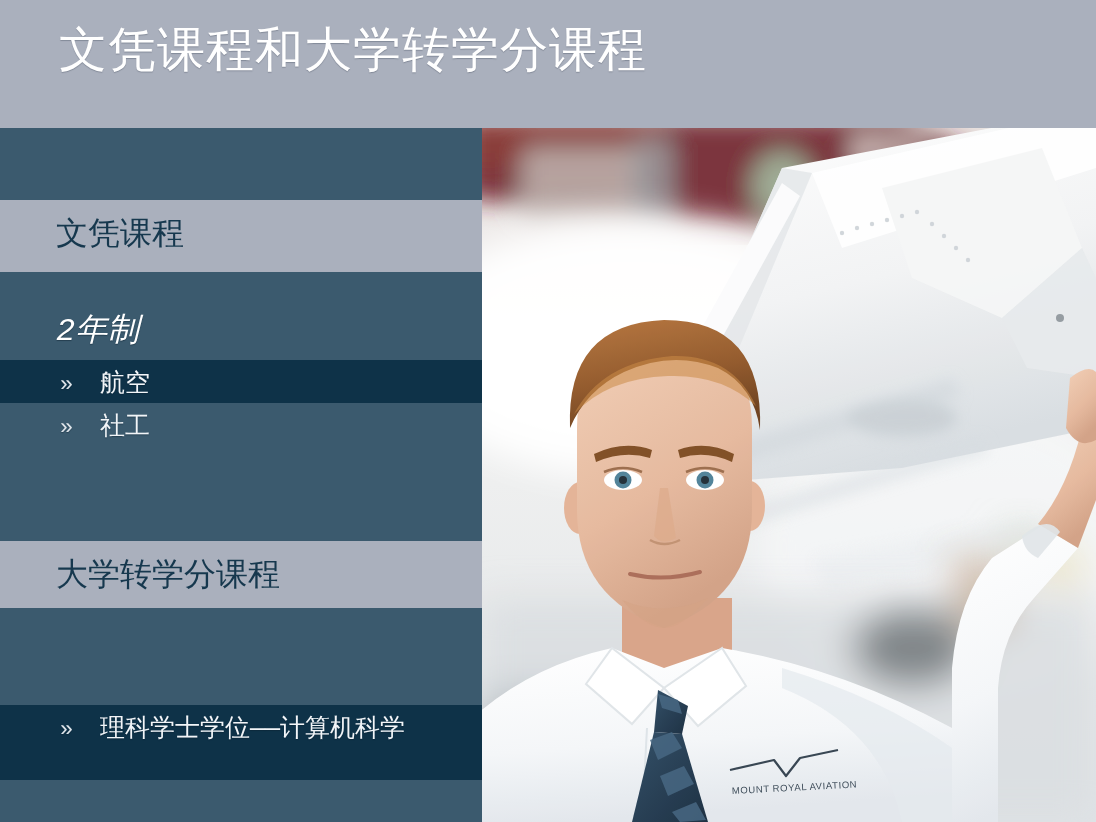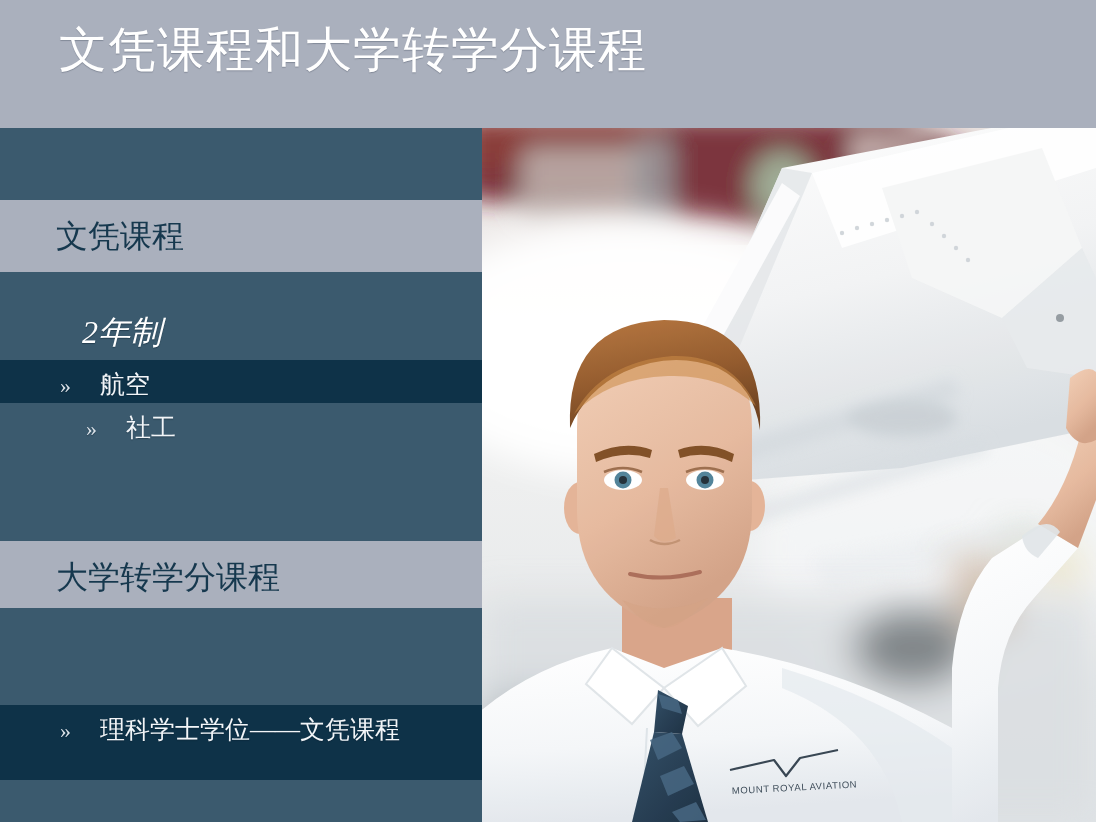--- a/index.html
+++ b/index.html
@@ -51,27 +51,27 @@
     position: absolute;
     left: 0; top: 128px;
     width: 482px; height: 694px;
     background: #3b5a6e;
   }
   .band {
     position: absolute;
     left: 0;
     width: 482px;
     box-sizing: border-box;
+    font-family: Liberation Mono, monospace;
   }
   .band-header {
     background: #aab0bd;
   }
   .band-body {
     background: #3b5a6e;
-    margin-left: 26px;
   }
   .band-bullet-hl {
     background: #0e3248;
   }
 
   .section-title {
     position: absolute;
     left: 56px;
     font-size: 32px;
     line-height: 1;
@@ -143,21 +143,21 @@
     <div class="band band-body" style="top:323px; height:90px;"></div>
 
     <div class="band band-header" style="top:413px; height:67px;">
       <div class="section-title" style="top:20px;">大学转学分课程</div>
     </div>
 
 
     <div class="band band-bullet-hl" style="top:577px; height:75px;">
       <div class="bullet" style="top:12px;">
         <span class="bullet-marker">»</span>
-        <span class="bullet-label">理科学士学位——文凭课程</span>
+        <span class="bullet-label">理科学士学位——计算机科学</span>
       </div>
     </div>
 
     <div class="band band-body" style="top:652px; height:42px;"></div>
   </div>
 
   <div class="photo">
     <svg viewBox="0 0 614 694" preserveAspectRatio="xMidYMid slice">
       <defs>
         <linearGradient id="gHangar" x1="0" y1="0" x2="0" y2="1">

